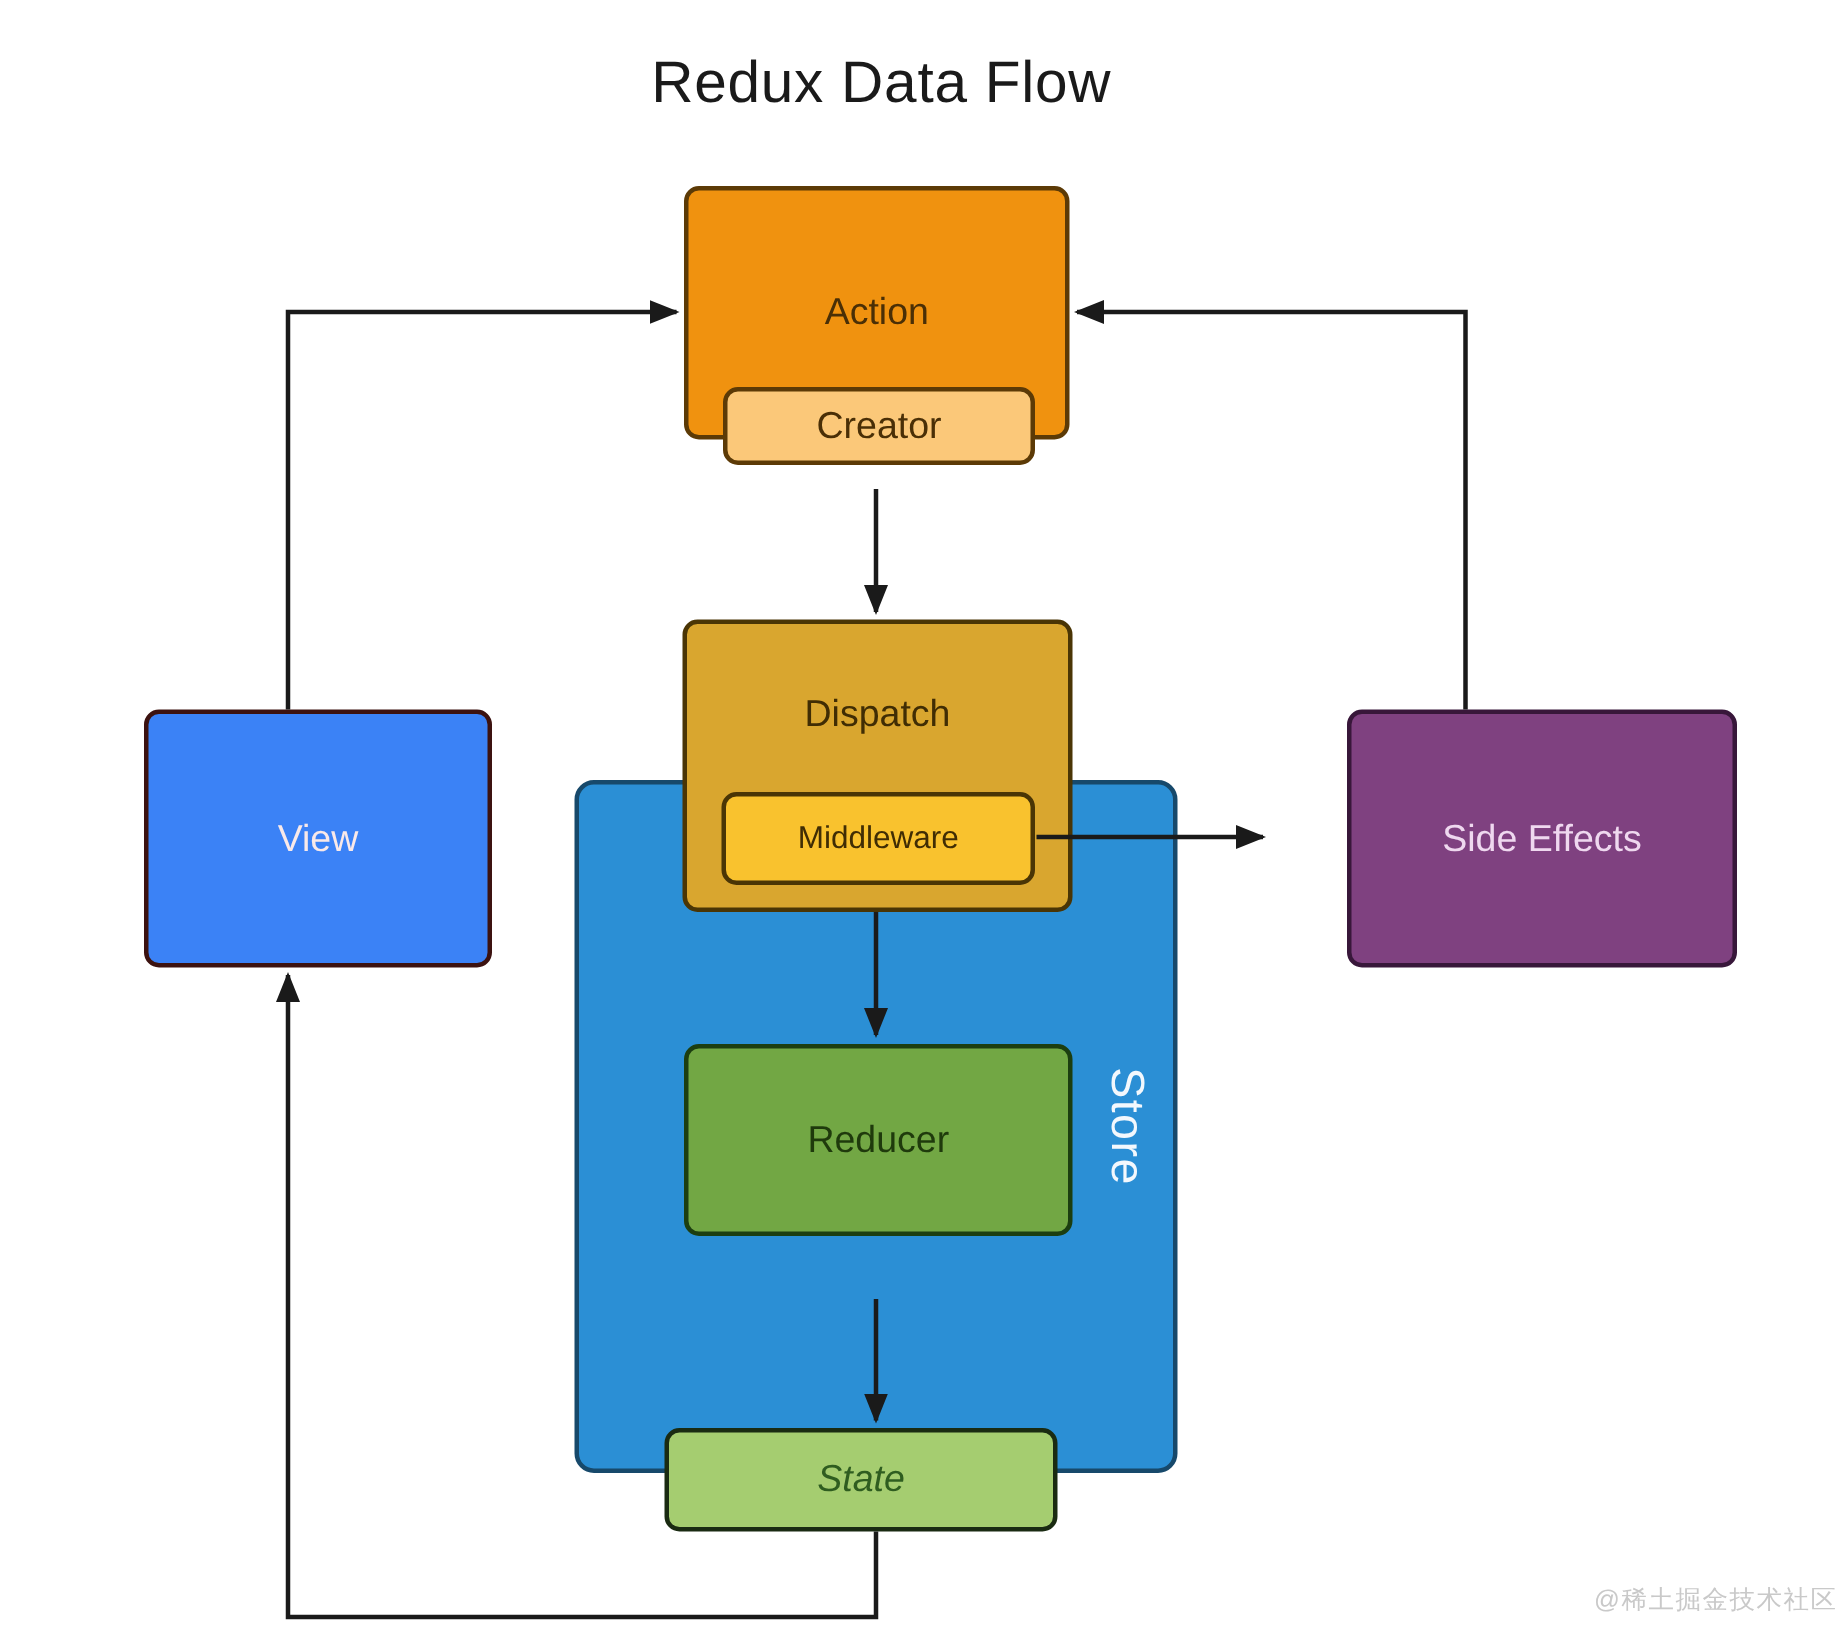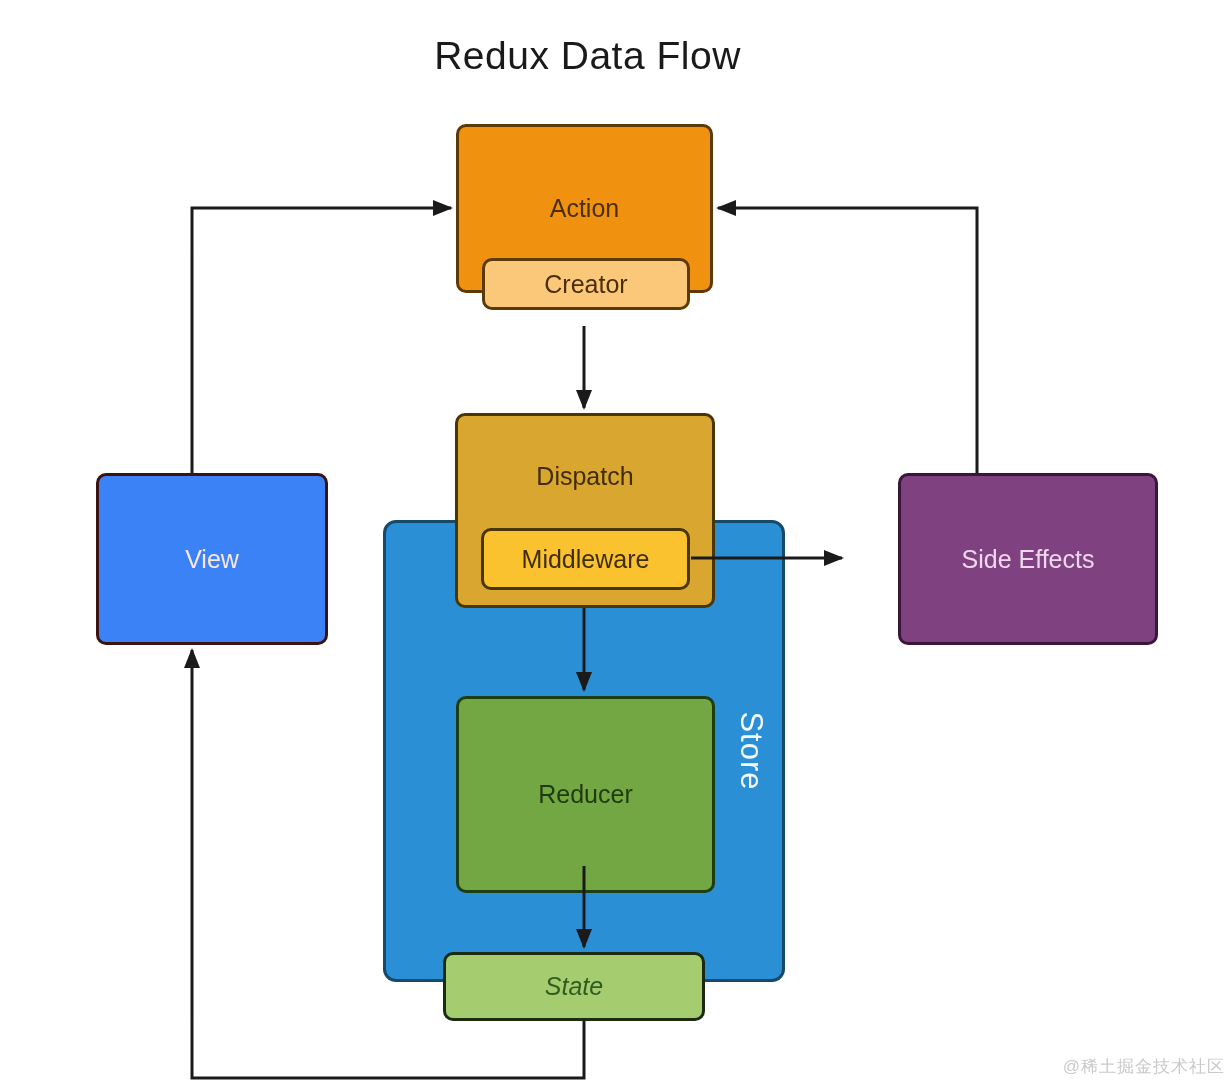--- a/index.html
+++ b/index.html
@@ -15,21 +15,21 @@
     position:absolute;box-sizing:border-box;border:3px solid #a21caf;border-radius:10px;
     display:flex;align-items:center;justify-content:center;font-size:25px;
   }
   .node.label-top{align-items:flex-start;padding-top:46px;}
   .store-box{border-radius:13px;}
   .store-label{
     position:absolute;left:671px;top:731px;width:160px;height:40px;
     line-height:40px;text-align:center;font-size:31px;transform:rotate(90deg);
     z-index:3;letter-spacing:1px;
   }
-  .mid-label{font-size:25px;}
+  .mid-label{font-size:21px;}
   .arrows{position:absolute;left:0;top:0;z-index:5;pointer-events:none;}
   .watermark{
     position:absolute;right:3px;bottom:8px;font-size:17px;color:#c9c9c9;
     letter-spacing:1px;
   }
 </style>
 </head>
 <body>
 
 <div class="canvas">
@@ -48,21 +48,21 @@
   </div>
 
   <div class="node label-top" style="left: 455px; top: 413px; width: 260px; height: 195px; z-index: 2; background: rgb(217, 166, 47); border-color: rgb(74, 53, 5); color: rgb(64, 45, 4);">
     <span>Dispatch</span>
   </div>
 
   <div class="node" style="left: 481px; top: 528px; width: 209px; height: 62px; z-index: 3; background: rgb(249, 194, 46); border-color: rgb(74, 53, 5); color: rgb(64, 45, 4);">
     <span class="mid-label">Middleware</span>
   </div>
 
-  <div class="node" style="left: 456px; top: 696px; width: 259px; height: 197px; z-index: 2; background: rgb(114, 167, 68); border-color: rgb(28, 62, 16); color: rgb(31, 58, 12);">
+  <div class="node" style="left: 456px; top: 696px; width: 259px; height: 128px; z-index: 2; background: rgb(114, 167, 68); border-color: rgb(28, 62, 16); color: rgb(31, 58, 12);">
     <span>Reducer</span>
   </div>
 
   <div class="node" style="left: 443px; top: 952px; width: 262px; height: 69px; z-index: 3; background: rgb(165, 205, 112); border-color: rgb(26, 43, 18); color: rgb(47, 93, 32); font-style: italic;">
     <span>State</span>
   </div>
 
   <div class="node" style="left: 64px; top: 473px; width: 232px; height: 172px; z-index: 2; background: #3b82f6; border-color: rgb(60, 18, 16); color: rgb(249, 233, 233); margin-left: 32px;">
     <span>View</span>
   </div>

